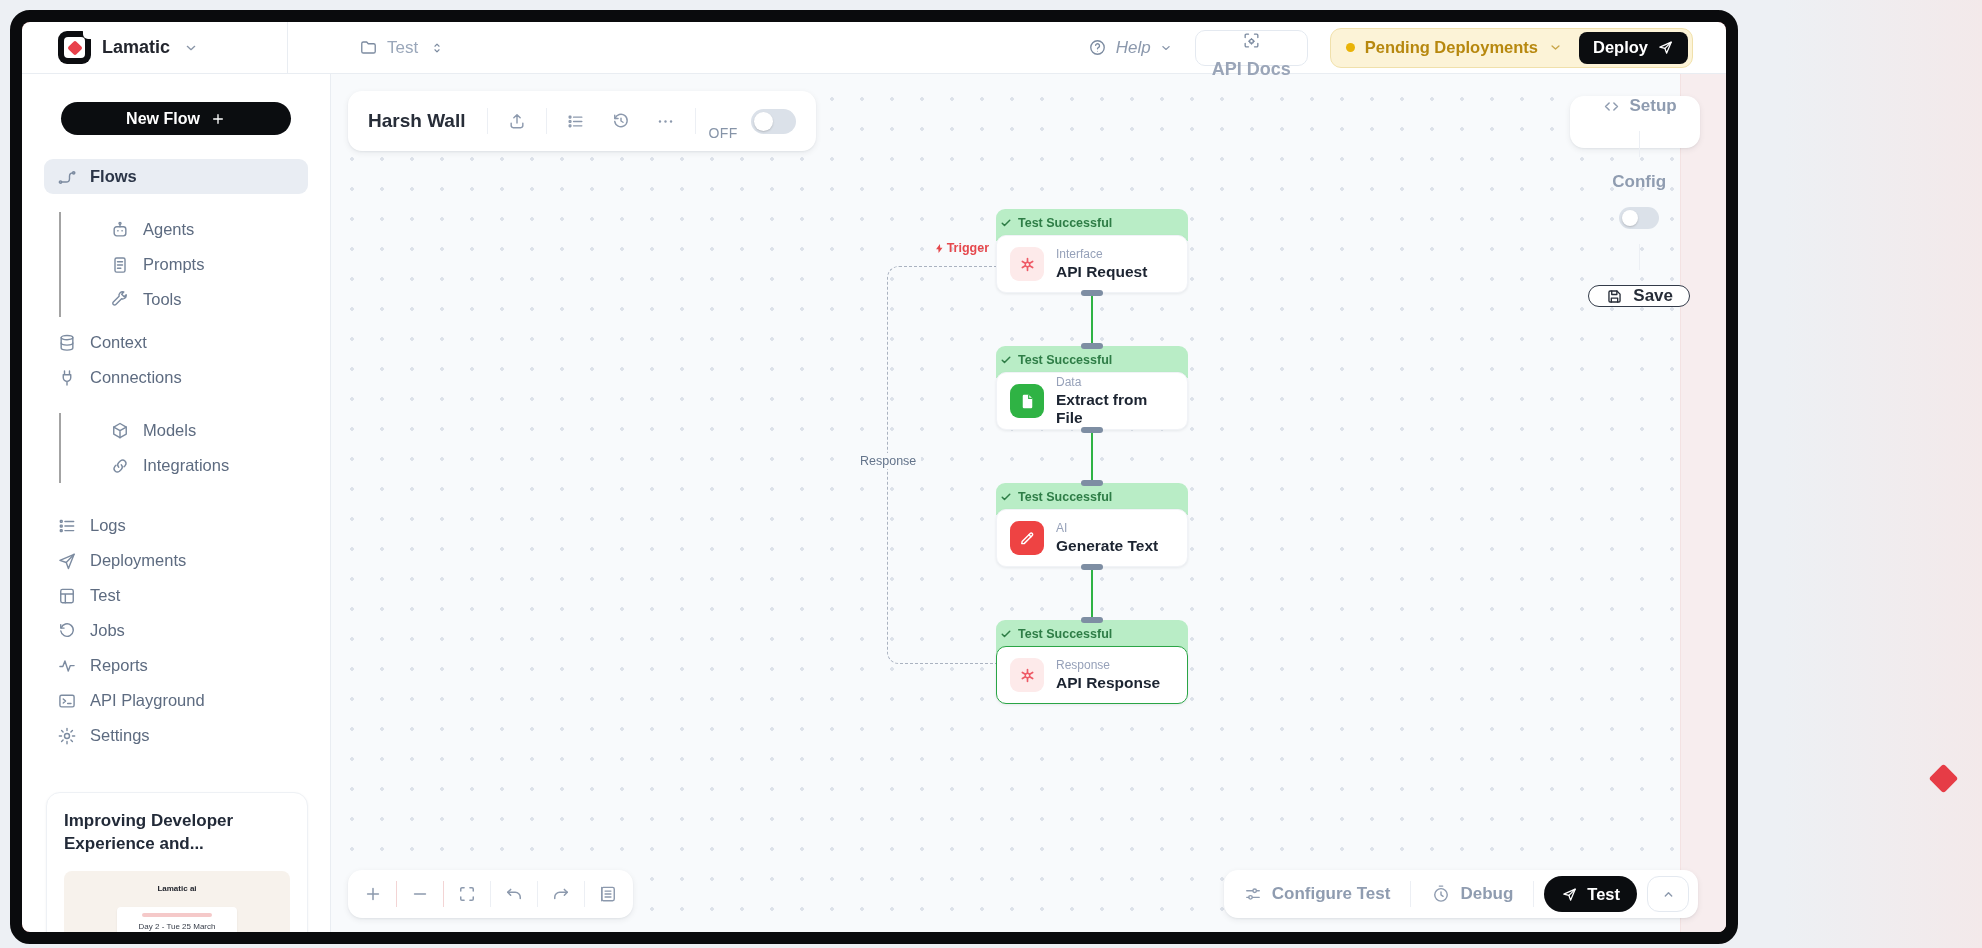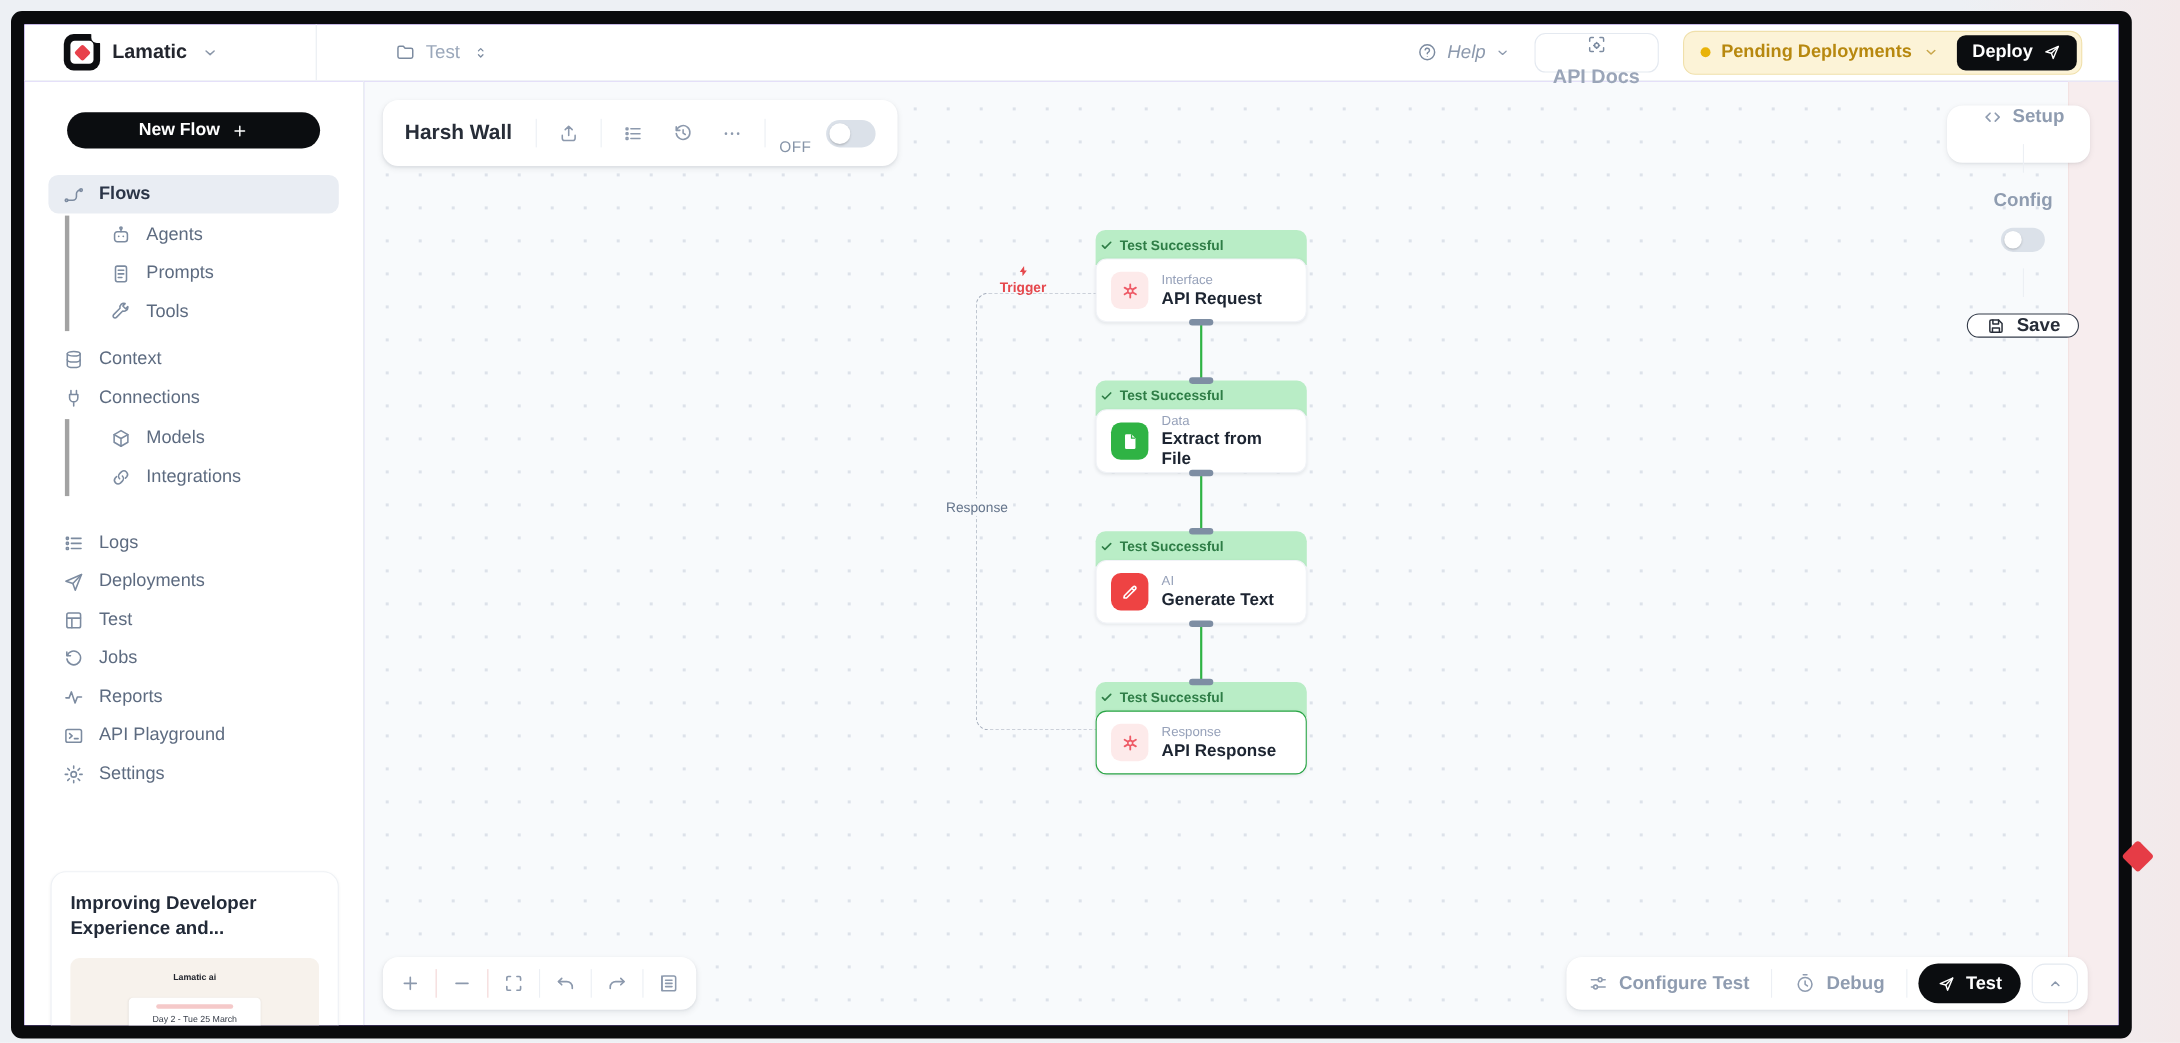--- a/index.html
+++ b/index.html
@@ -3,22 +3,22 @@
 <meta charset="utf-8">
 <style>
 * { box-sizing: border-box; margin: 0; padding: 0; }
 html,body { width:1982px; height:948px; }
 body {
   position:relative; overflow:hidden;
   background:linear-gradient(90deg,#edf0f4 0%, #edf0f4 90%, #f3e9ea 100%);
   font-family:"Liberation Sans", sans-serif; color:#2b3547;
 }
 .frame {
-  position:absolute; left:10px; top:10px; width:1928px; height:934px;
-  border:12px solid #0a0b0d; border-radius:10px; background:#8b5cf6; overflow:hidden;
+  position:absolute; left:10px; top:10px; width:1728px; height:934px;
+  border:12px solid #0a0b0d; border-radius:20px; background:#7f1d1d; overflow:hidden;
 }
 
 .topbar { position:absolute; left:0; top:0; right:0; height:52px; background:#fff;
   border-bottom:1px solid #e9edf2; display:flex; align-items:center; z-index:30; }
 .brand-zone { width:266px; height:100%; border-right:1px solid #e9edf2;
   display:flex; align-items:center; gap:11px; padding-left:36px; flex:0 0 auto; }
 .logo { position:relative; width:33px; height:33px; flex:0 0 auto; }
 .logo-outer { position:absolute; inset:0; background:#0c0d10; border-radius:9px; }
 .logo-inner { position:absolute; inset:6px; background:#fff; border-radius:4px; }
 .logo-notch { position:absolute; right:-1px; top:-1px; width:9px; height:9px; background:#fff; border-radius:0 9px 0 5px; }
@@ -42,21 +42,21 @@
 .sidebar { position:absolute; left:0; top:52px; bottom:0; width:309px; background:#fff;
   border-right:1px solid #e9edf2; padding-top:28px; z-index:20; }
 .btn-newflow { margin:0 auto; width:230px; height:33px; background:#0b0d10; color:#fff;
   border:none; border-radius:17px; display:flex; align-items:center; justify-content:center;
   gap:10px; font-size:16px; font-weight:600; cursor:pointer; font-family:inherit; }
 .nav { margin-top:24px; padding:0 22px; display:flex; flex-direction:column; }
 .nav-item { display:flex; align-items:center; gap:13px; height:35px; padding:0 13px;
   border-radius:9px; color:#5d6b80; font-size:16.5px; cursor:pointer; }
 .nav-item.selected { background:#e9edf3; color:#2b3547; font-weight:600; }
 .icn { width:20px; height:20px; color:#7c8ba0; display:flex; align-items:center; justify-content:center; flex:0 0 auto; }
-.nav-sub { margin:2px 0 8px 15px; border-left:4px solid #a3a3a3; padding-left:24px;
+.nav-sub { margin:18px 0 8px 15px; border-left:2px solid #a3a3a3; padding-left:36px;
   display:flex; flex-direction:column; }
 .nav-gap { height:17px; }
 .promo { position:absolute; left:24px; top:718px; width:262px; background:#fff;
   border:1px solid #eef1f5; border-radius:14px; padding:17px 17px 0;
   box-shadow:0 1px 3px rgba(16,24,40,.05); cursor:pointer; }
 .promo-title { font-size:17px; font-weight:700; color:#222a38; line-height:1.35; }
 .promo-img { margin-top:15px; height:160px; border-radius:8px; background:#f7f2ec;
   position:relative; overflow:hidden; }
 .pv-brand { position:absolute; top:13px; left:0; right:0; text-align:center;
   font-size:8px; font-weight:700; color:#23262e; }
@@ -118,21 +118,21 @@
 .nicon.red { background:#ee4343; }
 .ncat { font-size:12px; color:#96a1b9; }
 .ntitle { font-size:15.5px; font-weight:700; color:#1c2431; margin-top:2px; }
 .nlink { position:absolute; left:95px; width:2px; height:53px; background:#2fb344; }
 .nhandle { position:absolute; left:85px; width:22px; height:6px; border-radius:3px; background:#7e8ea3; z-index:6; }
 .loop { position:absolute; left:556px; top:192px; width:110px; height:398px;
   border-left:1.6px dashed #aab2c0; border-top:1.6px dashed #aab2c0; border-bottom:1.6px dashed #aab2c0;
   border-radius:12px 0 0 12px; z-index:2; }
 .trigger-label { position:absolute; left:540px; top:167px; width:118px; display:flex;
   align-items:center; justify-content:flex-end; gap:2px; color:#e5484d;
-  font-size:12.5px; font-weight:600; z-index:4;flex-direction:column; }
+  font-size:12.5px; font-weight:600; z-index:4; }
 .response-label { position:absolute; left:524px; top:379px; background:#f8fafc; padding:1px 5px;
   color:#64748b; font-size:12.5px; z-index:4; }
 .red-diamond { position:absolute; left:1933px; top:768px; width:21px; height:21px;
   background:#e63c46; transform:rotate(45deg); border-radius:3px; z-index:60; }
 svg { display:block; }
 </style>
 </head>
 <body>
 
 <div class="frame">

